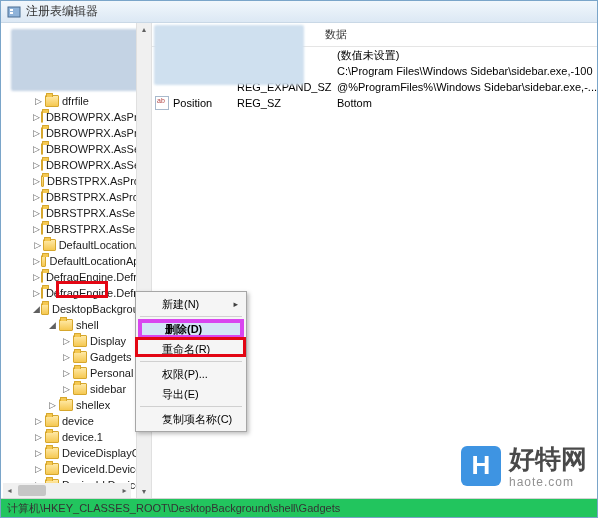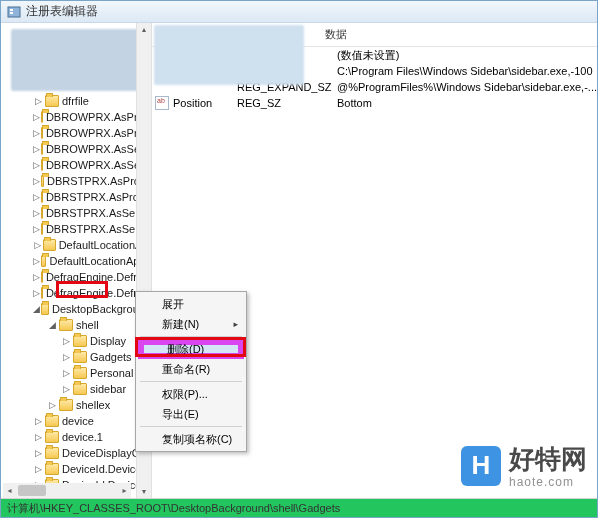--- a/index.html
+++ b/index.html
@@ -35,21 +35,21 @@
 .listrow .c1 { width: 85px; padding-left: 3px; display: flex; align-items: center; }
 .listrow .c2 { width: 100px; }
 .listrow .c3 { flex: 1; white-space: nowrap; overflow: hidden; }
 .stricon { width: 14px; height: 14px; margin-right: 4px; background: #fff; border: 1px solid #a8b9cc; position:relative; }
 .stricon::after { content:"ab"; font-size:7px; color:#b04040; position:absolute; top:0; left:1px; }
 .listblur { width: 150px; height: 60px; position: absolute; left: 2px; top: 2px; background: #cfe0ef; filter: blur(1px); border-radius:2px; }
 .ctxmenu { position: absolute; left: 134px; top: 290px; width: 112px; background: #f5f5f5; border: 1px solid #a6a6a6; box-shadow: 2px 2px 4px rgba(0,0,0,.25); padding: 2px; }
 .ctxmenu .item { height: 20px; display: flex; align-items: center; padding: 0 8px 0 24px; cursor: default; position:relative; }
 .ctxmenu .item.arrowed::after { content:"▸"; position:absolute; right:6px; font-size:9px; color:#404040; }
 .ctxmenu .sep { height: 1px; background: #d0d0d0; margin: 2px 2px; }
-.ctxmenu .item.hl { background: #d4e6f6; border: 6px solid #d946ef; padding: 0 7px 0 23px; }
+.ctxmenu .item.hl { background: #d4e6f6; border: 4px solid #d946ef; padding: 0 7px 0 23px; font-weight: bold; }
 .statusbar { height: 20px; border-top: 1px solid #d4d4d4; display: flex; align-items: center; padding: 0 6px; font-size: 11px; color: #333; background:#22c55e; }
 .watermark { position: absolute; right: 10px; bottom: 28px; display: flex; align-items: center; opacity: .92; }
 .watermark .logo { width: 40px; height: 40px; background: #2e8be0; border-radius: 6px; display: flex; align-items: center; justify-content: center; color: #fff; font-size: 26px; font-weight: 700; margin-right: 8px; }
 .watermark .txt { font-size: 26px; font-weight: 700; color: #3a3a3a; }
 .watermark .sub { font-size: 12px; color: #888; letter-spacing: 1px; display:block; margin-top:-2px; }
 </style>
 </head>
 <body>
 
 <div class="titlebar">
@@ -241,23 +241,20 @@
             <span>Position</span>
           </div>
           <div class="c2">REG_SZ</div>
           <div class="c3">Bottom</div>
         </div>
       </div>
   </div>
 </div>
 
 <div class="ctxmenu">
-  <div class="item">
-      <span>展开</span>
-    </div>
   <div class="item arrowed">
       <span>新建(N)</span>
     </div>
   <div class="sep"></div>
   <div class="item hl">
       <span>删除(D)</span>
     </div>
   <div class="item">
       <span>重命名(R)</span>
     </div>

